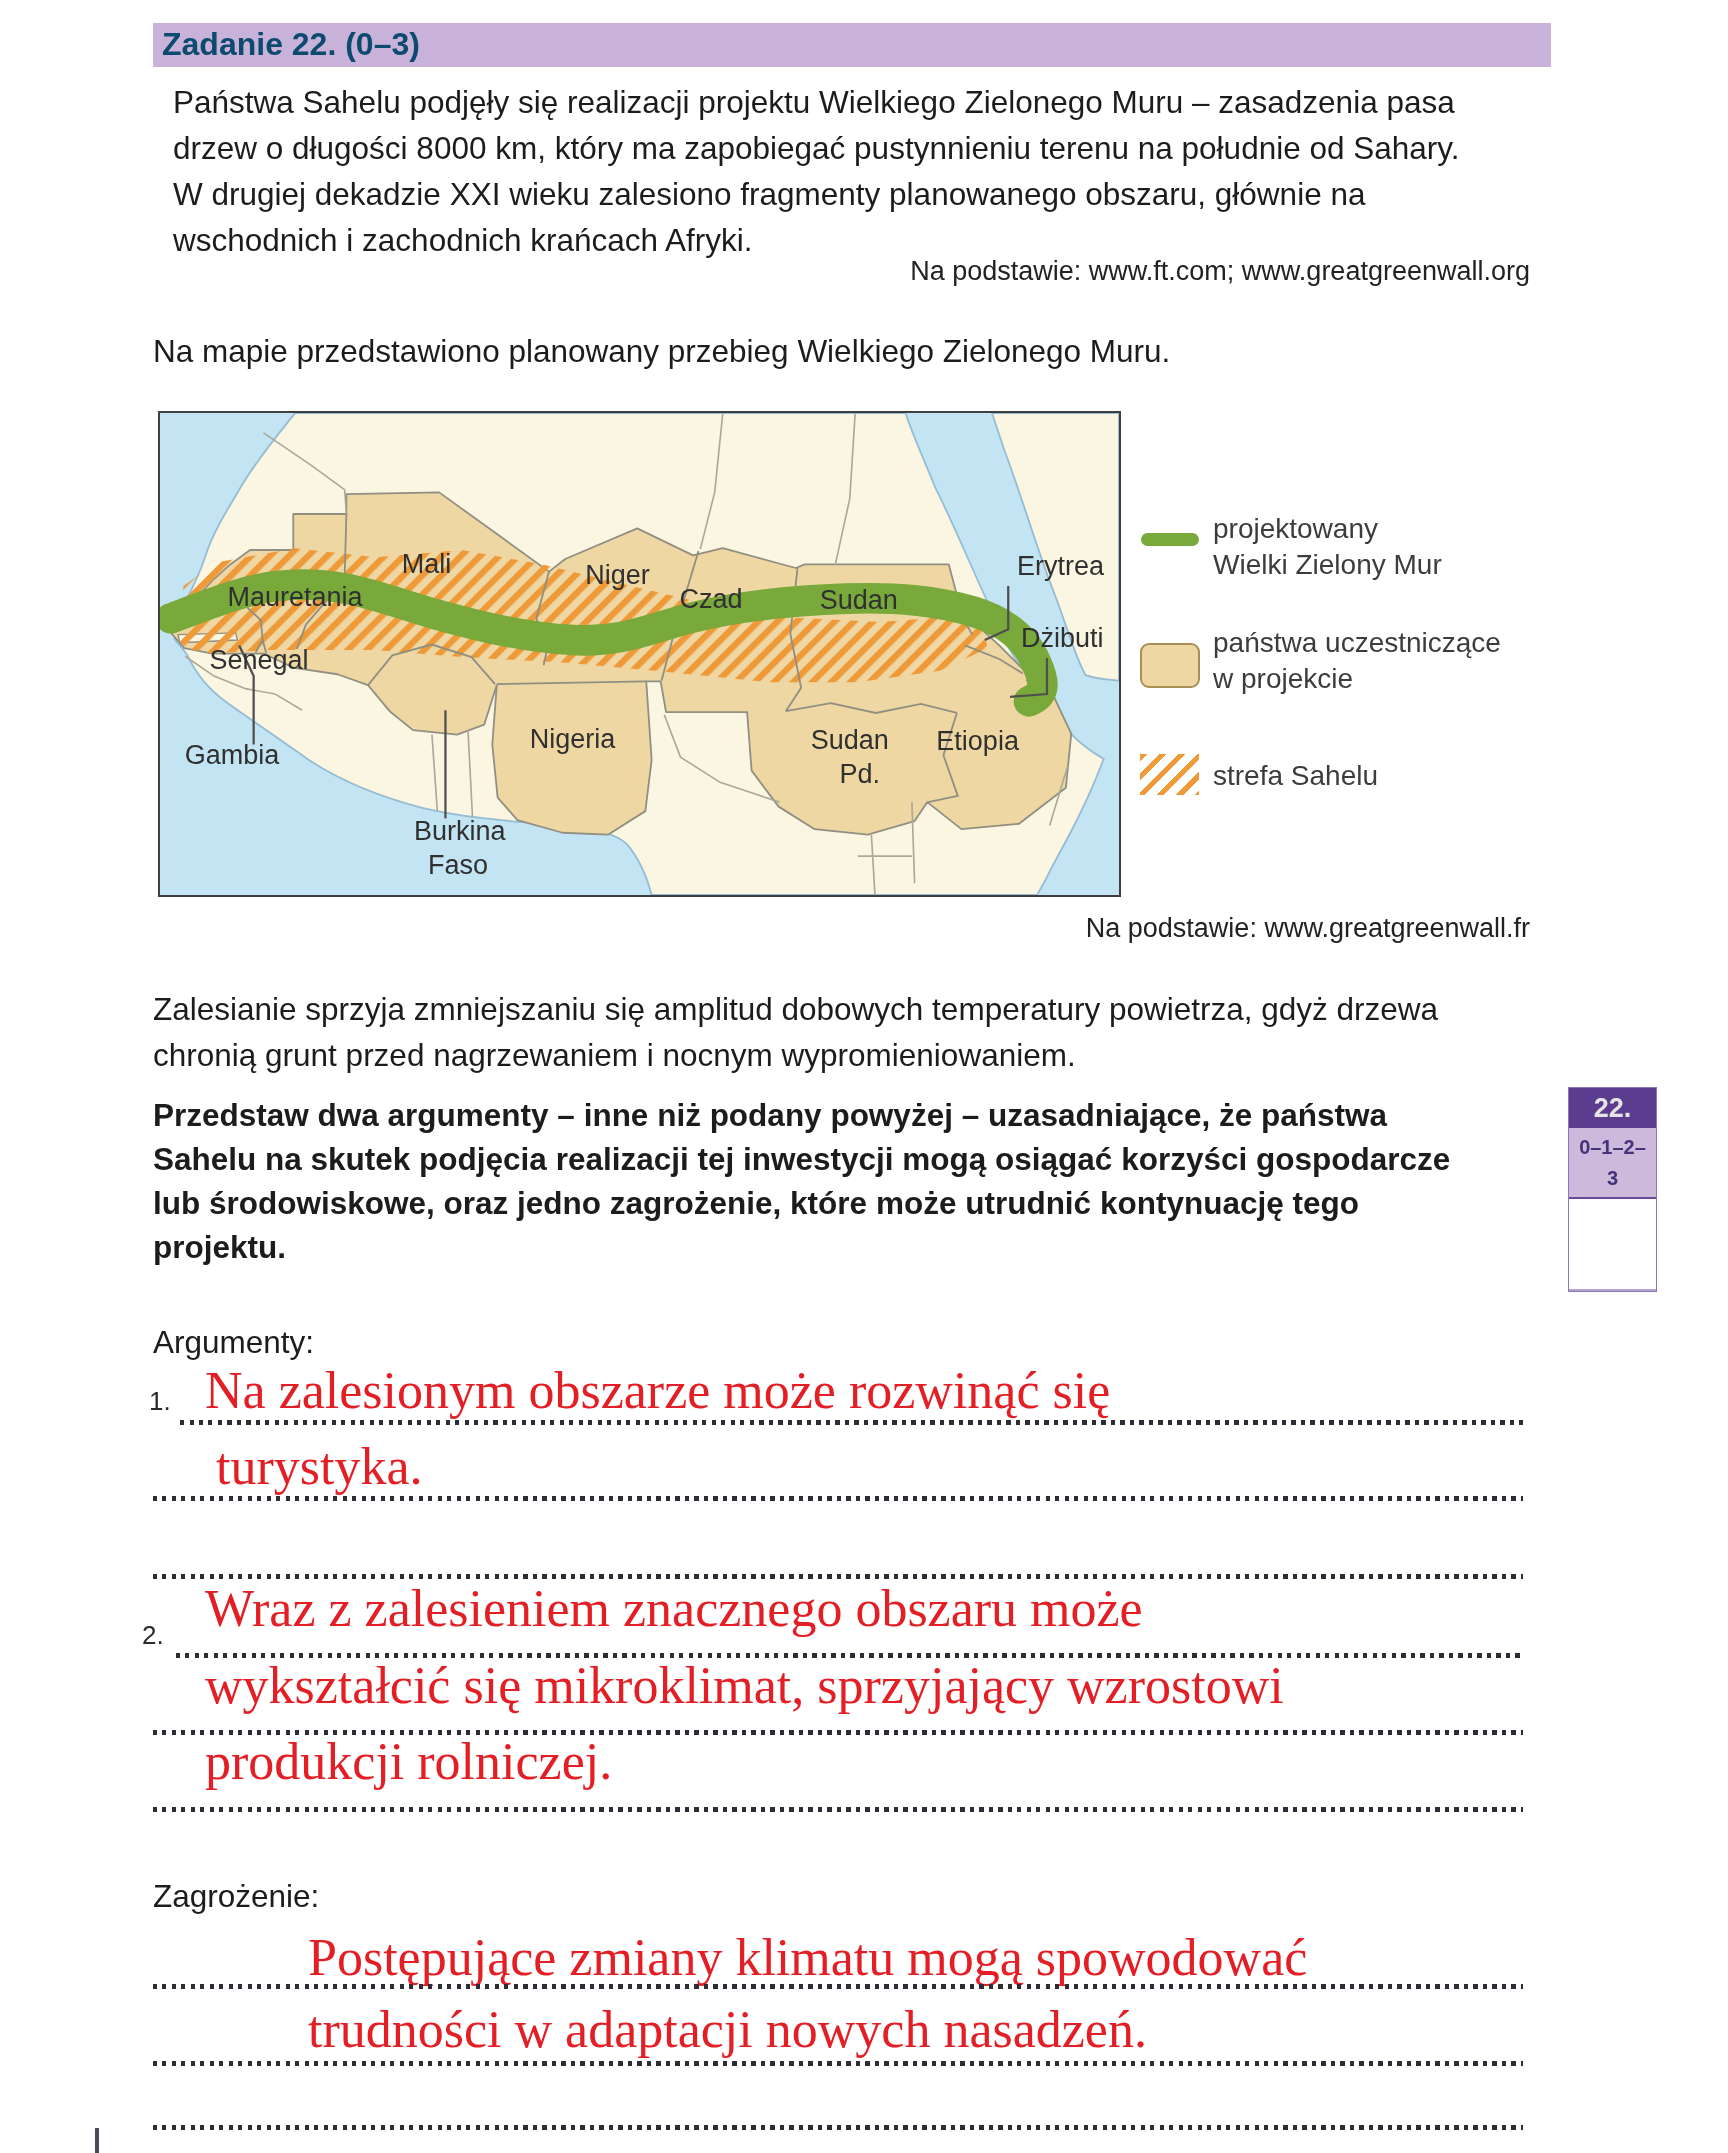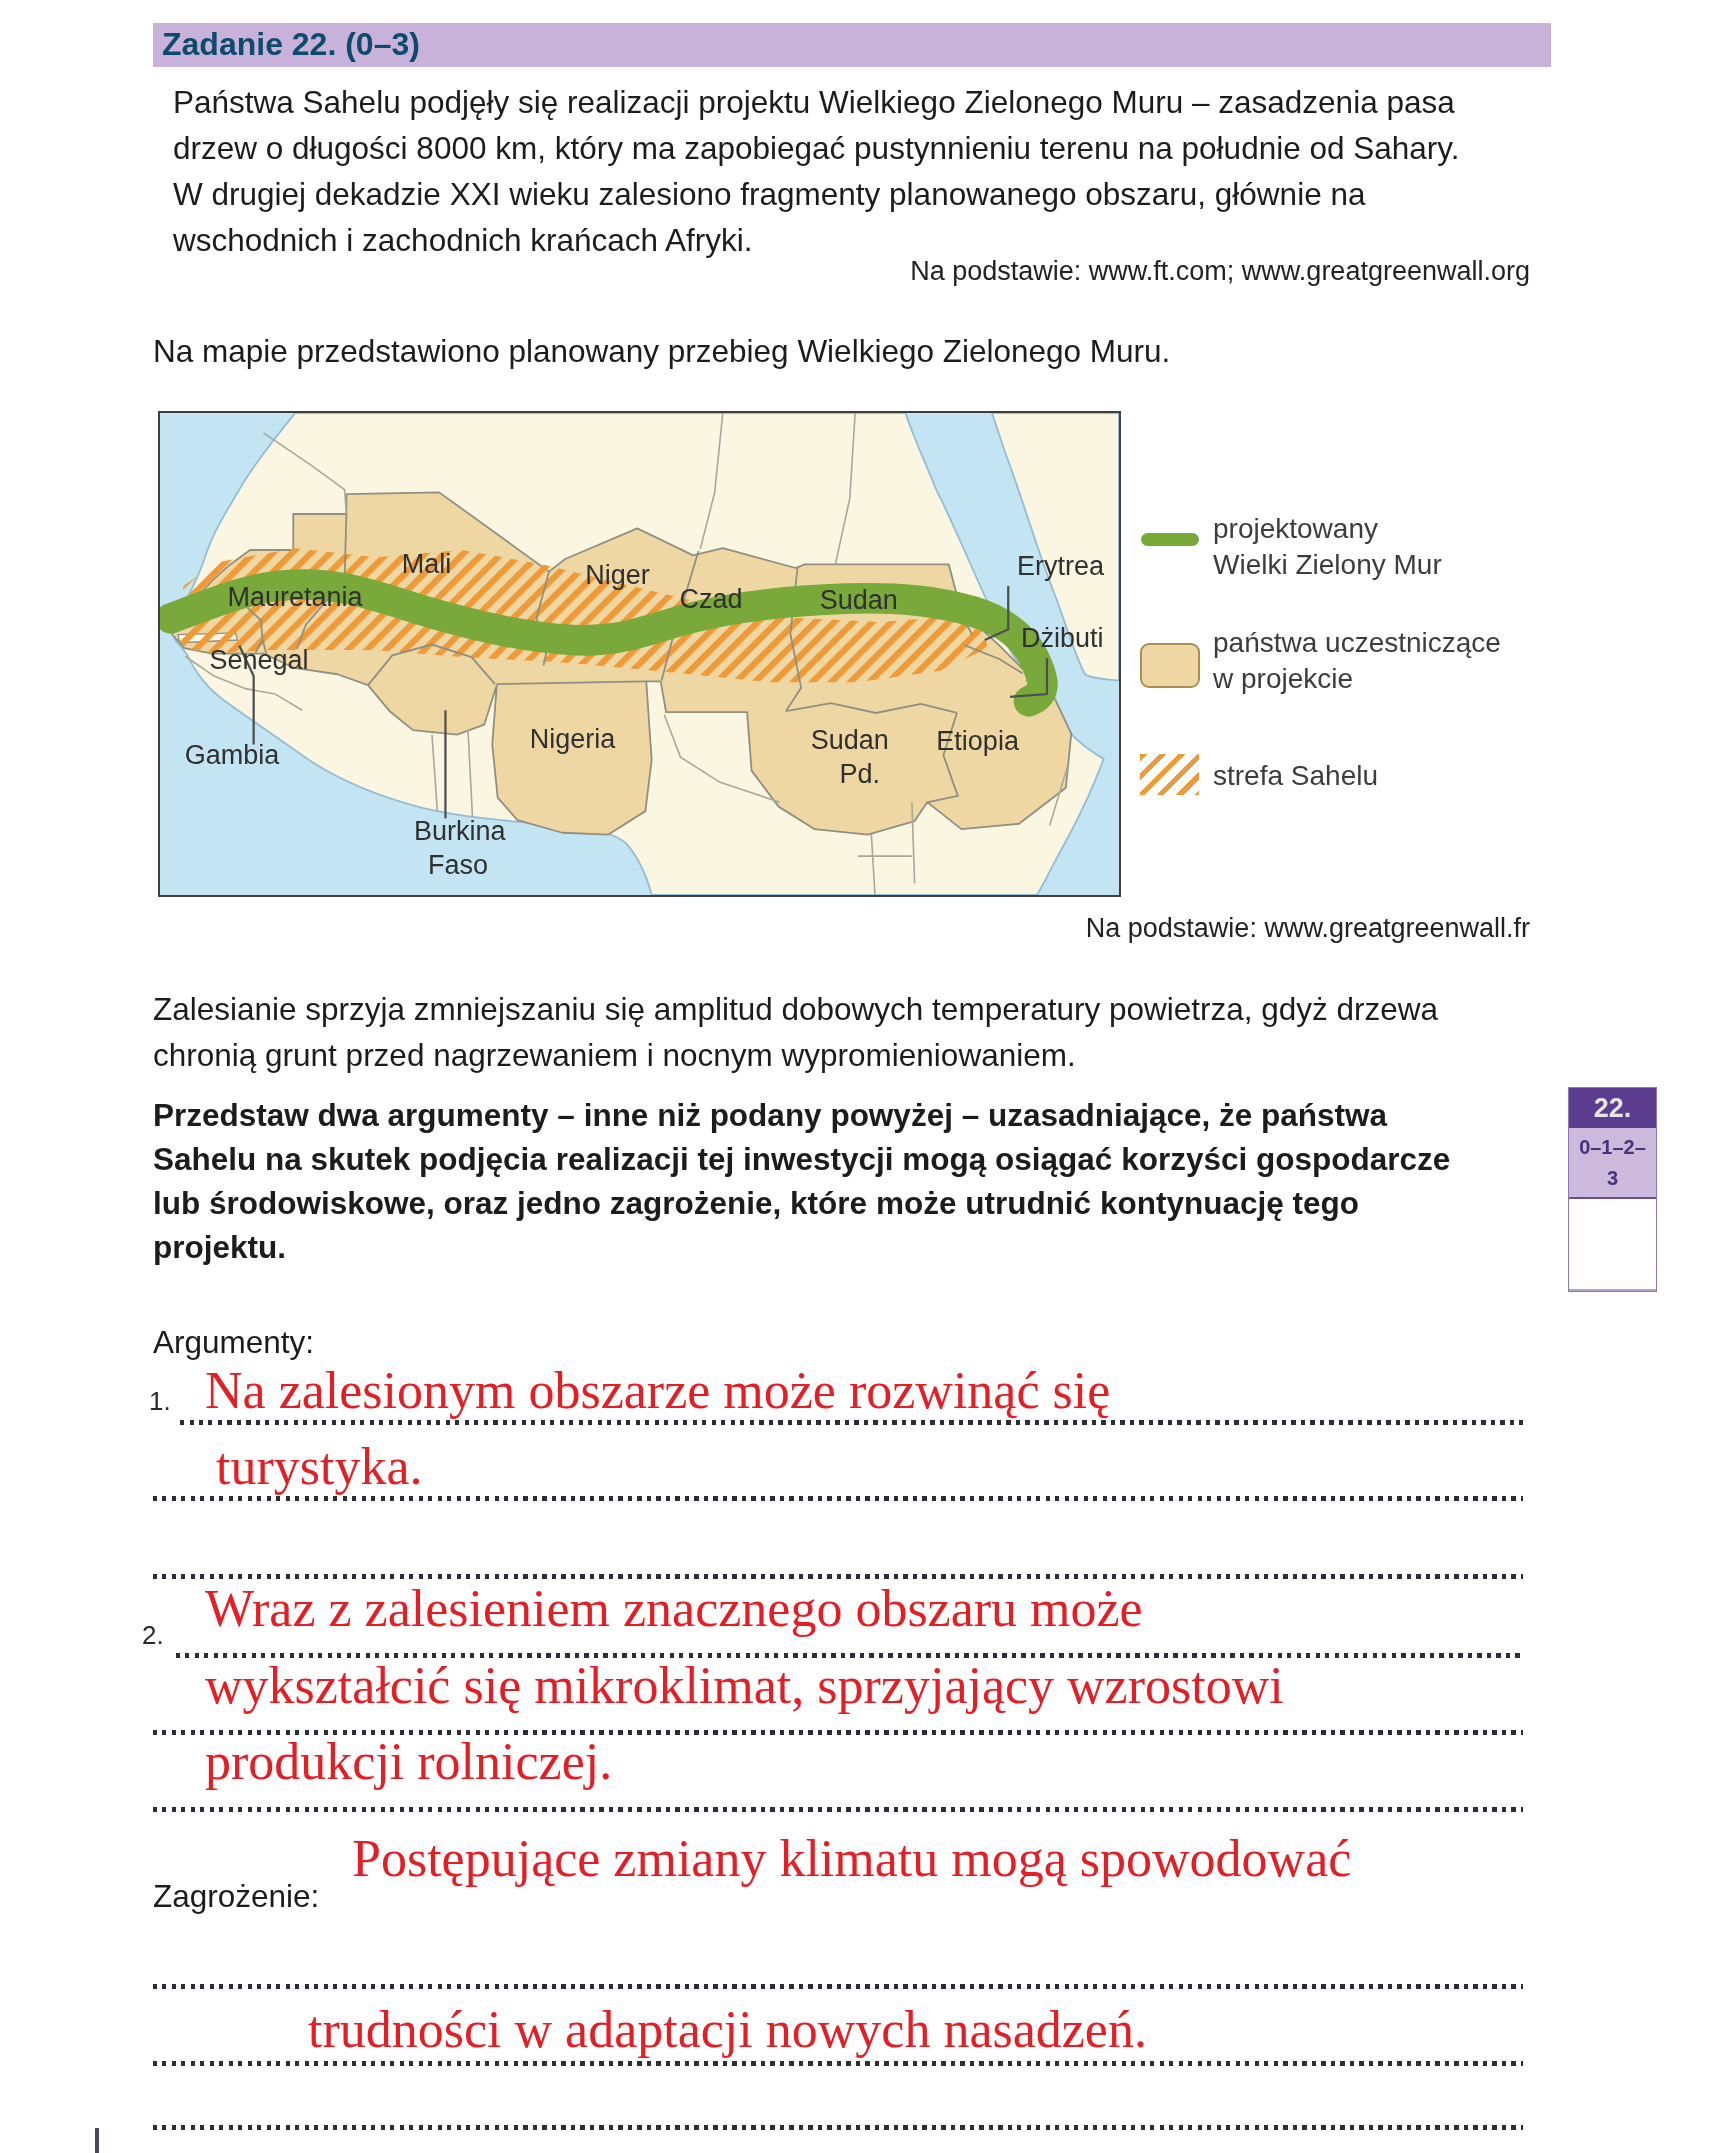--- a/index.html
+++ b/index.html
@@ -215,21 +215,21 @@
 
   <div class="red" style="left:205px; top:1579px;">Wraz z zalesieniem znacznego obszaru może</div>
   <div class="num" style="left:142px; top:1620px;">2.</div>
   <div class="dl" style="left:176px; top:1653px; width:1347px;"></div>
   <div class="red" style="left:205px; top:1656px;">wykształcić się mikroklimat, sprzyjający wzrostowi</div>
   <div class="dl" style="left:153px; top:1730px; width:1370px;"></div>
   <div class="red" style="left:205px; top:1732px;">produkcji rolniczej.</div>
   <div class="dl" style="left:153px; top:1807px; width:1370px;"></div>
 
   <div class="abs label35" style="left:153px; top:1878px;">Zagrożenie:</div>
-  <div class="red" style="left:308px; top:1829px;margin-left:44px;">Postępujące zmiany klimatu mogą spowodować</div>
+  <div class="red" style="left:308px; top:1928px;">Postępujące zmiany klimatu mogą spowodować</div>
   <div class="dl" style="left:153px; top:1984px; width:1370px;"></div>
   <div class="red" style="left:308px; top:2000px;">trudności w adaptacji nowych nasadzeń.</div>
   <div class="dl" style="left:153px; top:2061px; width:1370px;"></div>
   <div class="dl" style="left:153px; top:2125px; width:1370px;"></div>
 
   <div class="abs corner-mark"></div>
 
 </div>
 
 

